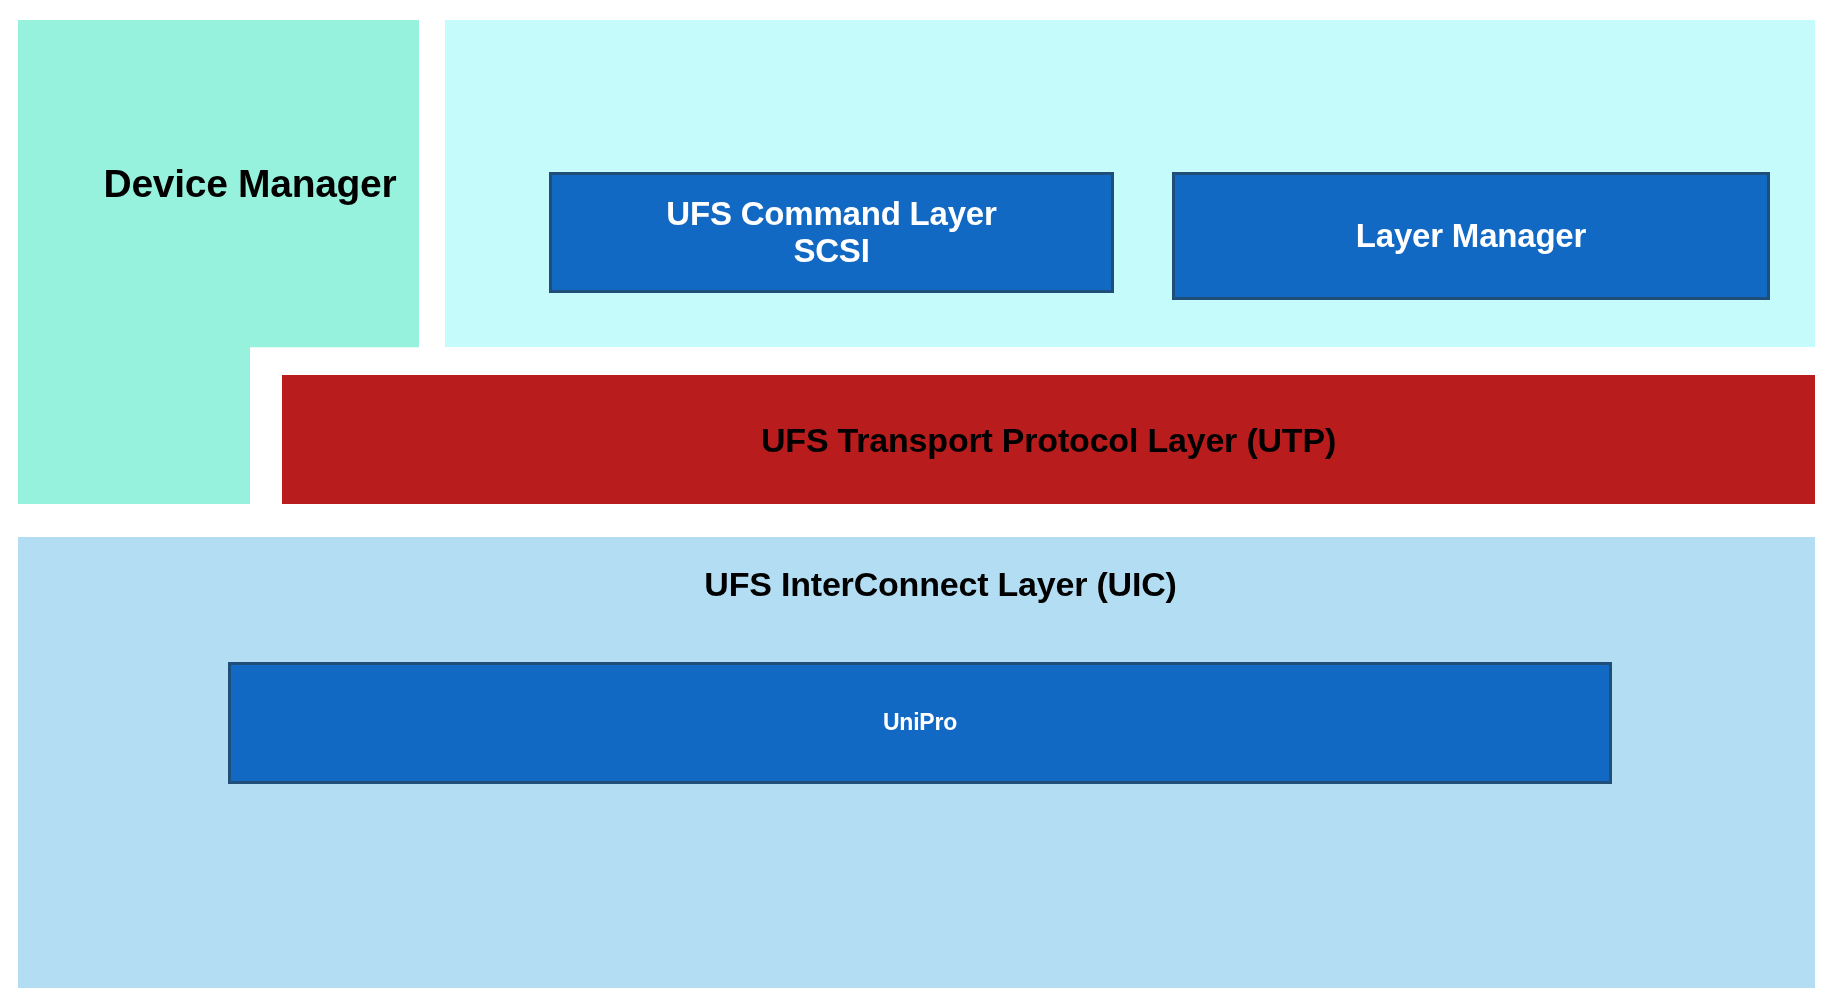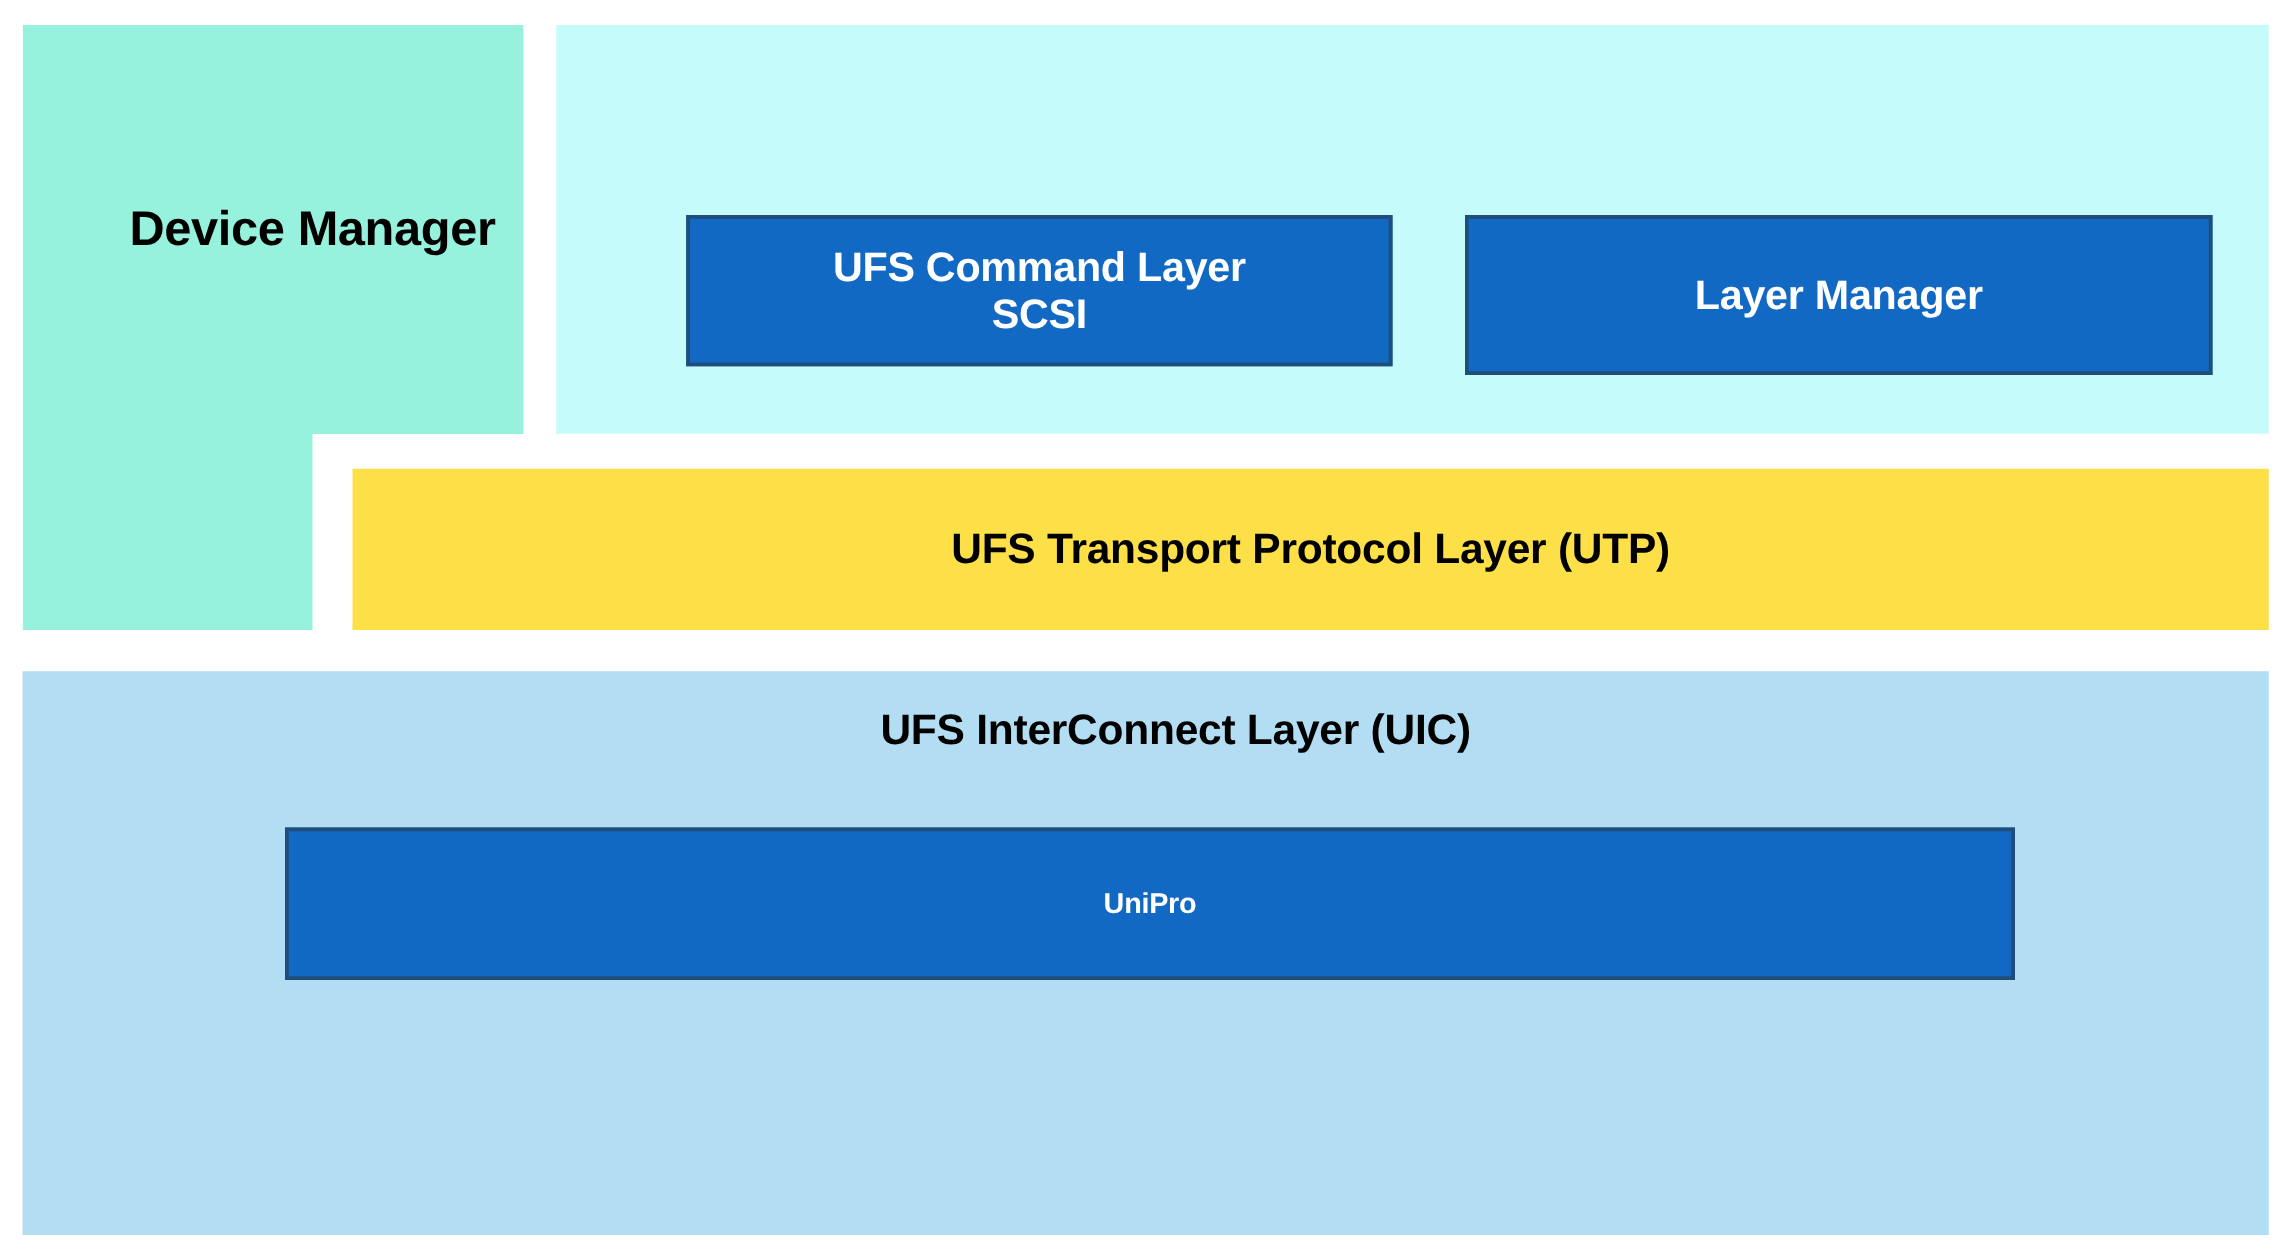--- a/index.html
+++ b/index.html
@@ -102,21 +102,21 @@
     height: 128px;
     font-size: 33px;
   }
 
   
   .utp-panel {
     left: 282px;
     top: 375px;
     width: 1533px;
     height: 129px;
-    background: #fde047;
+    background: #b91c1c;
   }
   .utp-title {
     top: 50%;
     transform: translateY(-50%);
   }
 
   
   .uic-panel {
     left: 18px;
     top: 537px;

